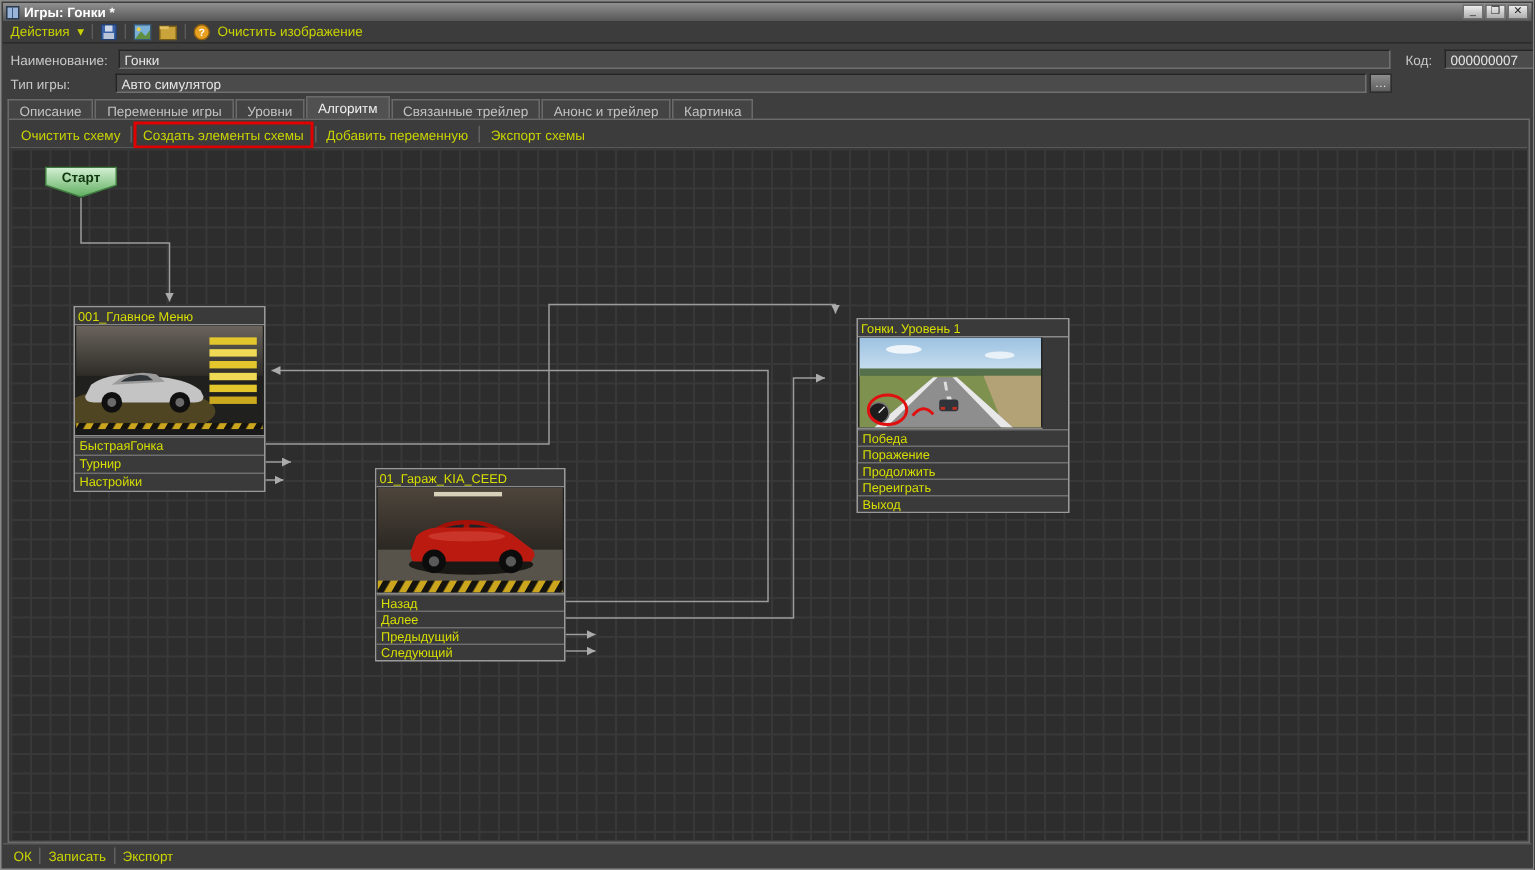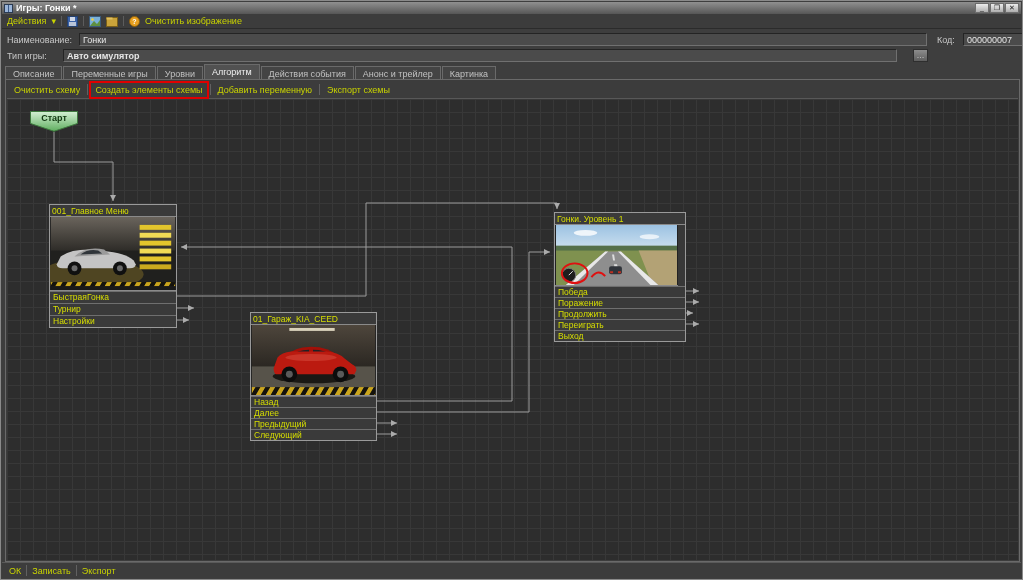--- a/index.html
+++ b/index.html
@@ -63,21 +63,21 @@
   .flow-node { position:absolute; border:1px solid #9a9a9a; background:#383838; }
   .node-title { height:12px; line-height:12px; font-size:8.5px; color:#d8df00; background:#3a3a3a;
                 padding:0 2px; border-bottom:1px solid #8a8a8a; white-space:nowrap; overflow:hidden; }
   .node-img { display:block; border-bottom:1px solid #8a8a8a; background:#222; }
   .node-row { height:12px; line-height:11px; font-size:8.5px; color:#d8df00; padding:0 3px;
               border-top:1px solid #6f6f6f; background:#3a3a3a; white-space:nowrap; overflow:hidden; }
   .node-row:first-of-type { border-top:none; }
   .row11 .node-row { height:11px; line-height:10px; }
   #node-menu   { left:42px;  top:105px; width:128px; }
   #node-garage { left:243px; top:213px; width:127px; }
-  #node-race   { left:547px; top:113px; width:132px; }
+  #node-race   { left:564px; top:113px; width:142px; }
 
   .annotation { position:absolute; left:391px; top:287px; width:94px; height:28px;
                 border:2px solid #e00000; color:#d8df00; font-size:9px;
                 display:flex; align-items:center; padding:0 3px; white-space:nowrap; }
 
   
   .statusbar { position:absolute; left:1px; right:1px; bottom:1px; height:16px; background:#3c3c3c;
                border-top:1px solid #5a5a5a; display:flex; align-items:center; justify-content:flex-start;
                gap:5px; padding:0 7px; font-size:9px; }
   .status-btn { color:#c9d300; }
@@ -121,29 +121,29 @@
     </svg>
     <span class="accent">Очистить изображение</span>
   </div>
 
   <span class="field-label" style="left:6px; top:34px;">Наименование:</span>
   <input class="tb-input" style="left: 78px; top: 32px; width: 848px;" value="Гонки">
   <span class="field-label" style="left:936px; top:34px;">Код:</span>
   <input class="tb-input" style="left: 962px; top: 32px; width: 77px;" value="000000007">
 
   <span class="field-label" style="left:6px; top:50px;">Тип игры:</span>
-  <input class="tb-input" style="left: 62px; top: 48px; width: 834px; font-weight: bold;" value="Авто симулятор">
+  <input class="tb-input" style="left: 76px; top: 48px; width: 834px;" value="Авто симулятор">
   <span class="mini-btn" style="left:912px; top:48px;">…</span>
 
   <div class="tabs">
     <span class="tab">Описание</span>
     <span class="tab">Переменные игры</span>
     <span class="tab">Уровни</span>
     <span class="tab active">Алгоритм</span>
-    <span class="tab">Действия события</span>
+    <span class="tab">Связанные трейлер</span>
     <span class="tab">Анонс и трейлер</span>
     <span class="tab">Картинка</span>
   </div>
 
   <div class="content">
 
     <div class="scheme-toolbar">
       <span class="scheme-btn">Очистить схему</span>
       <span class="scheme-sep"></span>
       <span class="scheme-btn hl">Создать элементы схемы</span>

